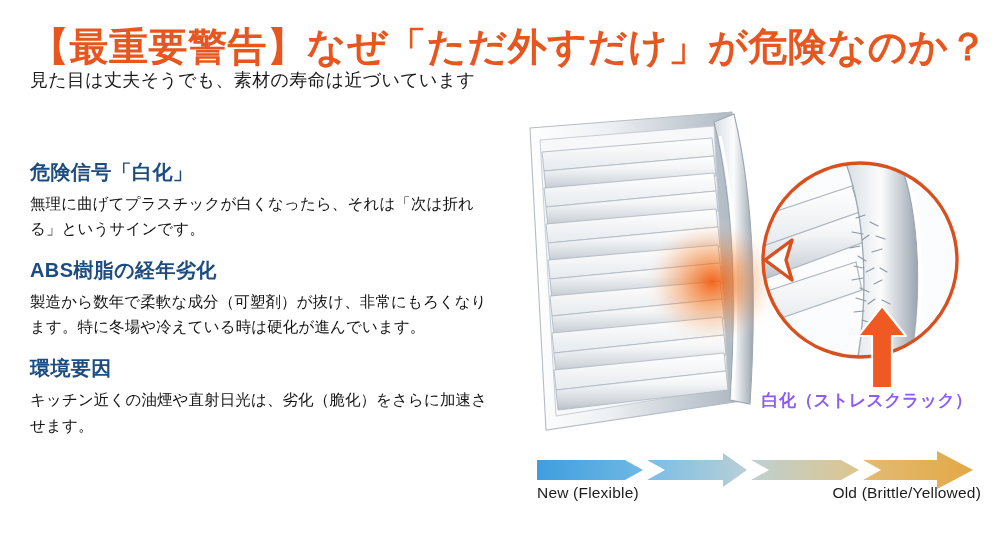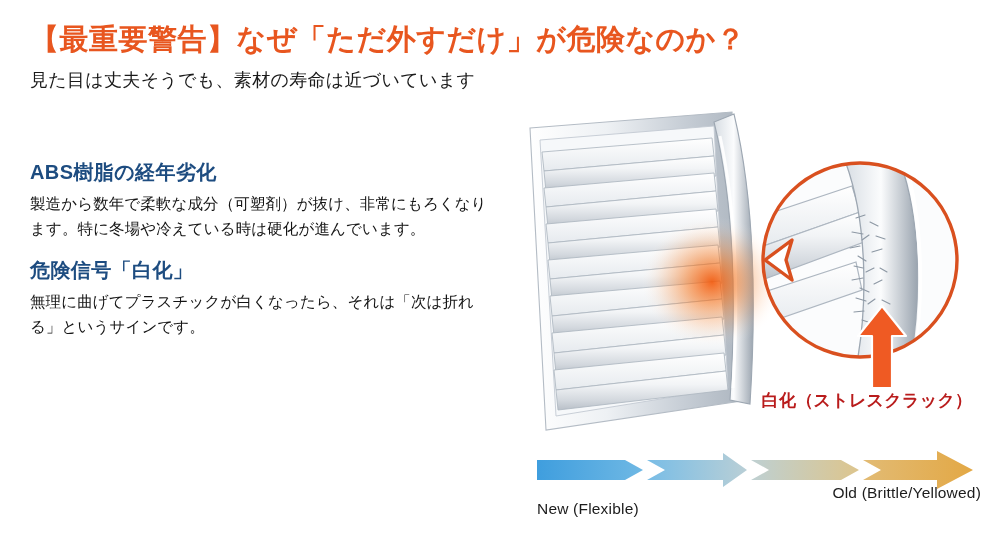--- a/index.html
+++ b/index.html
@@ -17,21 +17,21 @@
     font-family: "Liberation Sans", "DejaVu Sans", sans-serif;
     -webkit-font-smoothing: antialiased;
   }
 
   
   .hdr-title {
     position: absolute;
     left: 30px;
     top: 20px;
     width: 930px;
-    font-size: 29px;
+    font-size: 39px;
     font-weight: bold;
     letter-spacing: 0.5px;
     color: #e8561f;
     white-space: nowrap;
   }
   .hdr-sub {
     position: absolute;
     left: 30px;
     top: 68px;
     width: 620px;
@@ -79,21 +79,21 @@
 
   
   .callout-label {
     position: absolute;
     left: 742px;
     top: 389px;
     width: 250px;
     text-align: center;
     font-size: 17px;
     font-weight: bold;
-    color: #b91c1c;
+    color: #8b5cf6;
     letter-spacing: 0.3px;
     white-space: nowrap;
   }
 
   
   .scale {
     position: absolute;
     left: 525px;
     top: 448px;
     width: 460px;
@@ -107,44 +107,48 @@
     width: 460px;
     height: 24px;
   }
   .scale-lbl {
     position: absolute;
     font-size: 15.5px;
     color: #1c1c1c;
     letter-spacing: 0.2px;
     white-space: nowrap;
   }
-  .scale-lbl.left  { left: 12px;  top: 16px; }
+  .scale-lbl.left  { left: 12px;  top: 0; }
   .scale-lbl.right { right: 4px;  top: 0; text-align: left; }
 </style>
 </head>
 <body>
 
 <div id="slide">
 
   <div class="hdr-title">【最重要警告】なぜ「ただ外すだけ」が危険なのか？</div>
 
   <div class="hdr-sub">見た目は丈夫そうでも、素材の寿命は近づいています</div>
 
   <div class="col-left">
 
     <div class="sec">
+      <div class="sec-head">危険信号「白化」</div>
+      <p class="sec-body">無理に曲げてプラスチックが白くなったら、それは「次は折れる」というサインです。</p>
+    </div>
+
+    <div class="sec">
       <div class="sec-head">ABS樹脂の経年劣化</div>
       <p class="sec-body">製造から数年で柔軟な成分（可塑剤）が抜け、非常にもろくなります。特に冬場や冷えている時は硬化が進んでいます。</p>
     </div>
 
     <div class="sec">
-      <div class="sec-head">危険信号「白化」</div>
-      <p class="sec-body">無理に曲げてプラスチックが白くなったら、それは「次は折れる」というサインです。</p>
+      <div class="sec-head">環境要因</div>
+      <p class="sec-body">キッチン近くの油煙や直射日光は、劣化（脆化）をさらに加速させます。</p>
     </div>
-
 
   </div>
 
   <div class="illo">
     <svg width="496" height="350" viewBox="0 0 496 350" xmlns="http://www.w3.org/2000/svg">
       <defs>
 
         <linearGradient id="fadeOut" x1="0" y1="0" x2="1" y2="0">
           <stop offset="0" stop-color="#ffffff" stop-opacity="1"></stop>
           <stop offset="0.30" stop-color="#ffffff" stop-opacity="0.55"></stop>

